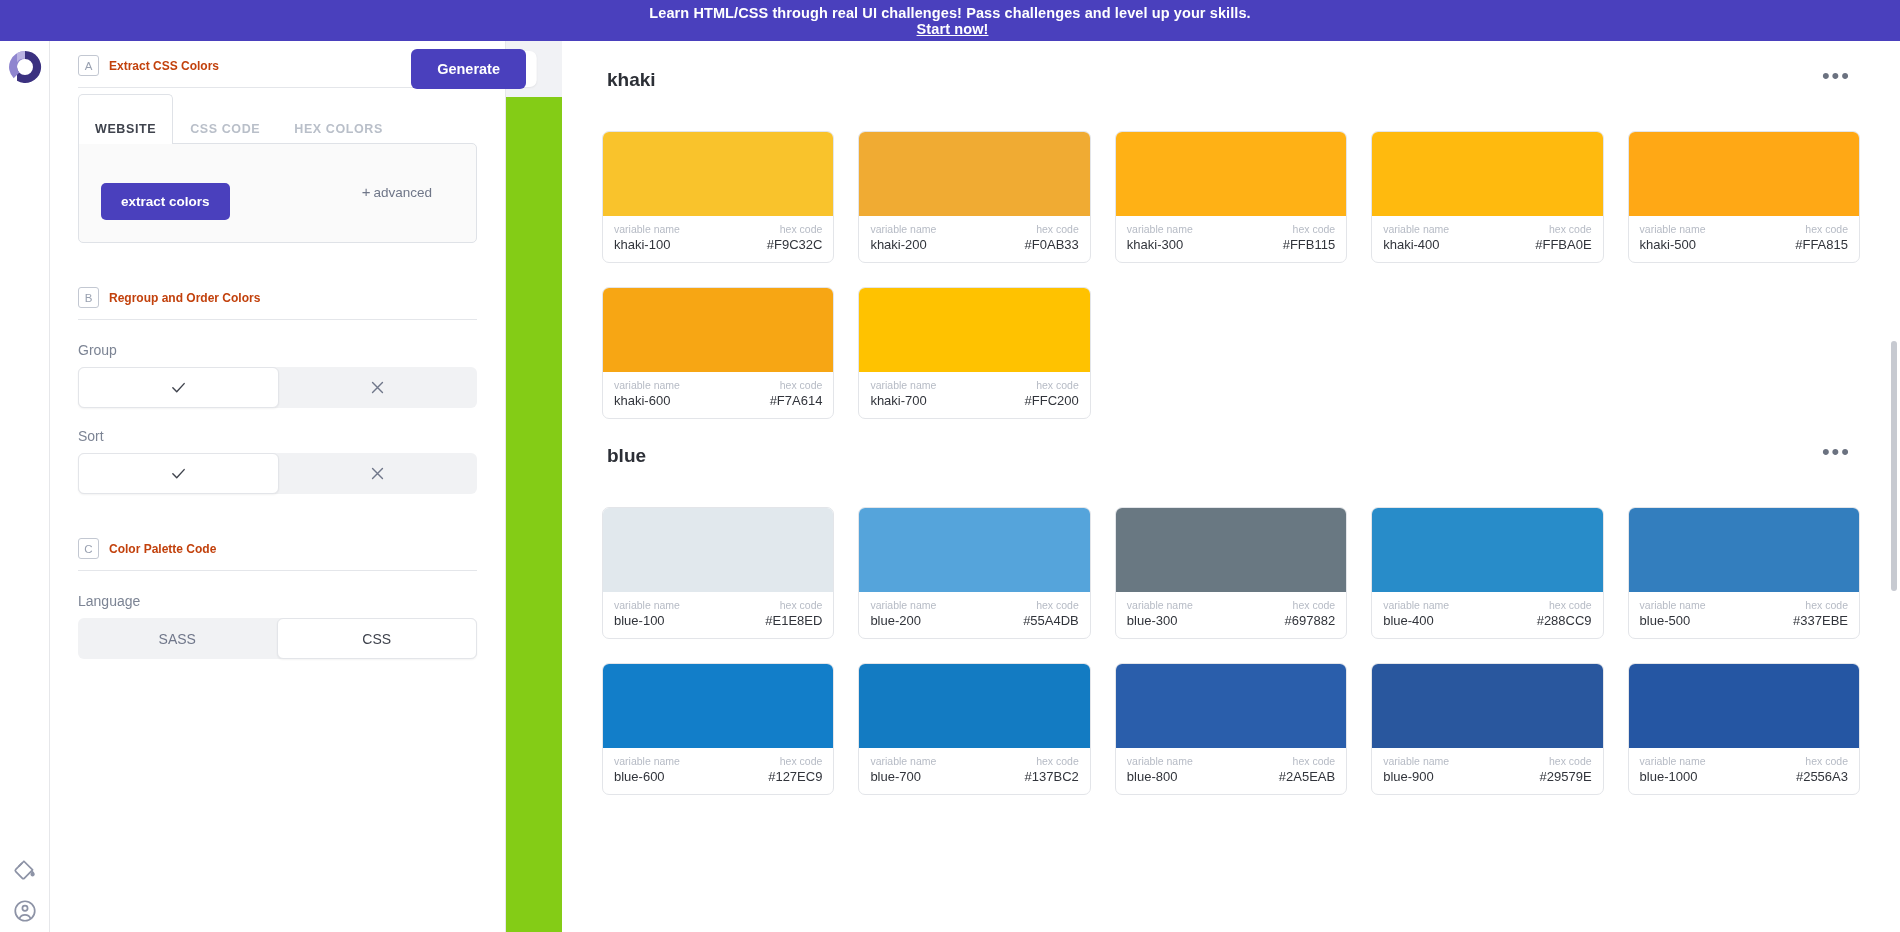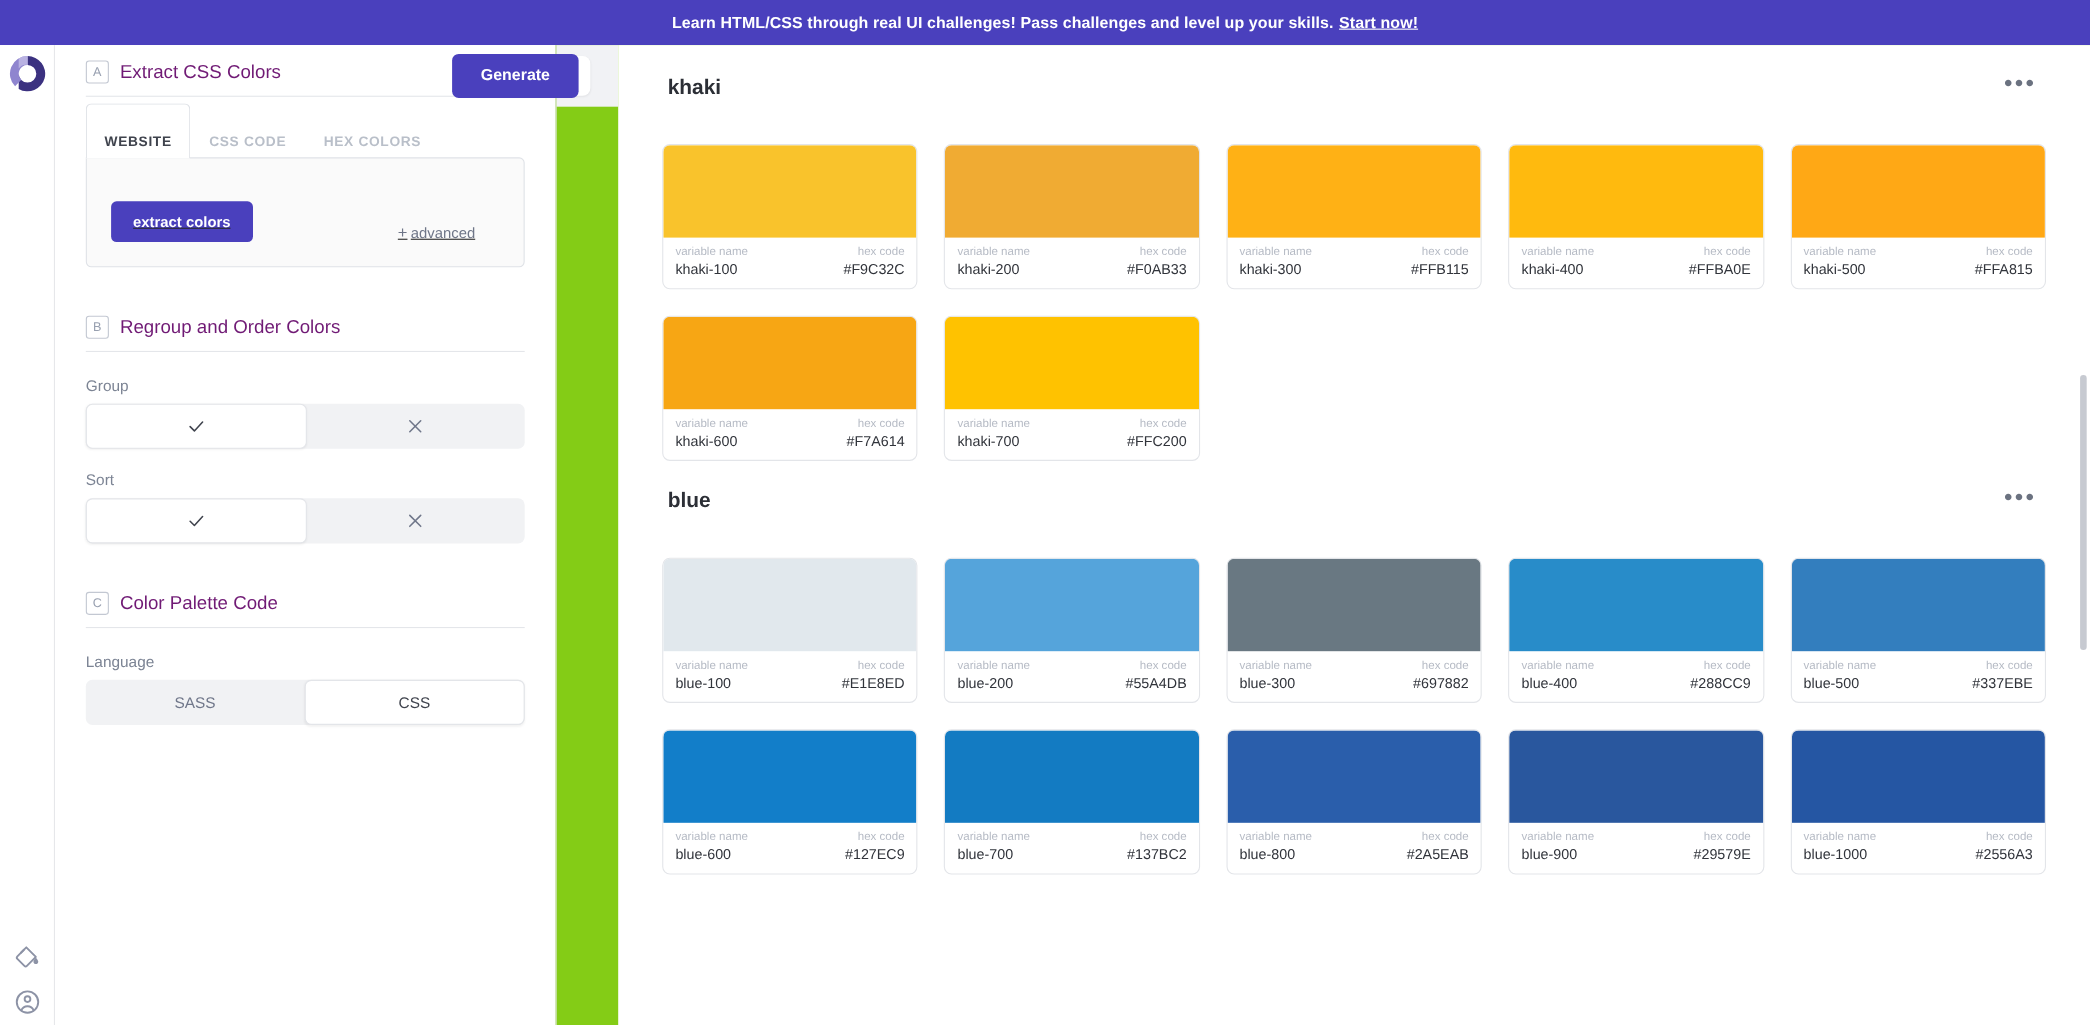--- a/index.html
+++ b/index.html
@@ -15,20 +15,21 @@
   .promo {
     height: 41px;
     background: #4a40bd;
     color: #ffffff;
     display: flex;
     align-items: center;
     justify-content: center;
     font-size: 14.5px;
     font-weight: 600;
     letter-spacing: .1px;
+    flex-direction: column;
   }
   .promo a {
     color: #ffffff;
     text-decoration: underline;
     margin-left: 5px;
     font-weight: 700;
   }
 
   
   .shell { display: flex; height: 891px; }
@@ -72,23 +73,23 @@
   .sec-letter {
     width: 21px; height: 21px;
     border: 1px solid #c3c8d2;
     border-radius: 3px;
     color: #98a0b0;
     font-size: 11.5px;
     display: flex; align-items: center; justify-content: center;
     flex: 0 0 21px;
   }
   .sec-title {
-    font-size: 17px;
-    color: #701a75;
-    font-weight: 400;
+    font-size: 12px;
+    color: #c2410c;
+    font-weight: 700;
   }
 
   
   .tabbar { display: flex; align-items: flex-end; height: 34px; }
   .tab {
     font-size: 12.5px;
     letter-spacing: .6px;
     font-weight: 700;
     color: #b9bfc9;
     padding: 27px 16px 8px 16px;
@@ -118,23 +119,22 @@
     border: 1.6px solid #4a40bd;
     border-radius: 5px;
     background: #ffffff;
     padding: 0 14px;
     font-size: 14.5px;
     font-family: "Liberation Sans", sans-serif;
     color: #2b2b2b;
     outline: none;
   }
   .btn-row {
-    display: flex; align-items: flex-end; justify-content: space-between;
+    display: flex; align-items: flex-start; justify-content: space-between;
     margin-top: 19px;
-    text-decoration: underline;
   }
   .btn-primary {
     background: #4a40bd;
     color: #ffffff;
     border: none;
     border-radius: 5px;
     font-size: 13.5px;
     font-weight: 700;
     padding: 11px 20px;
     cursor: pointer;

